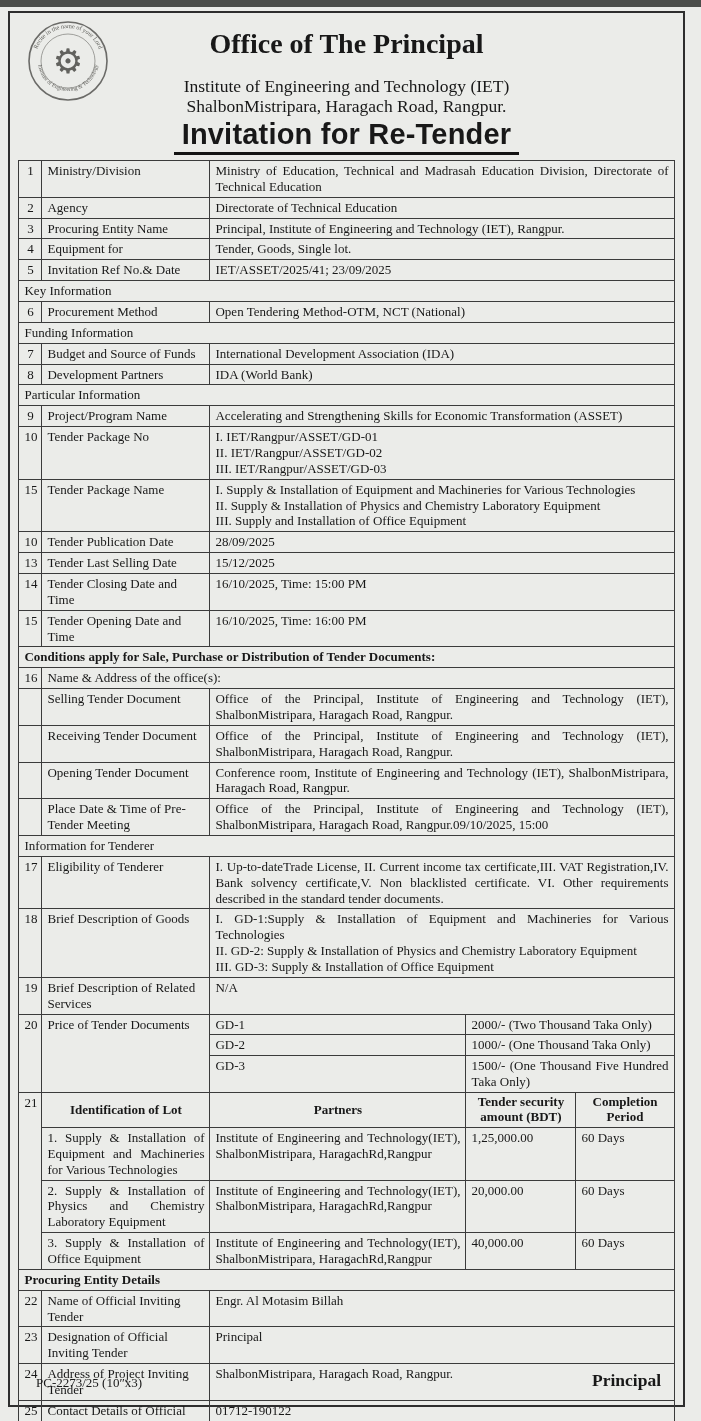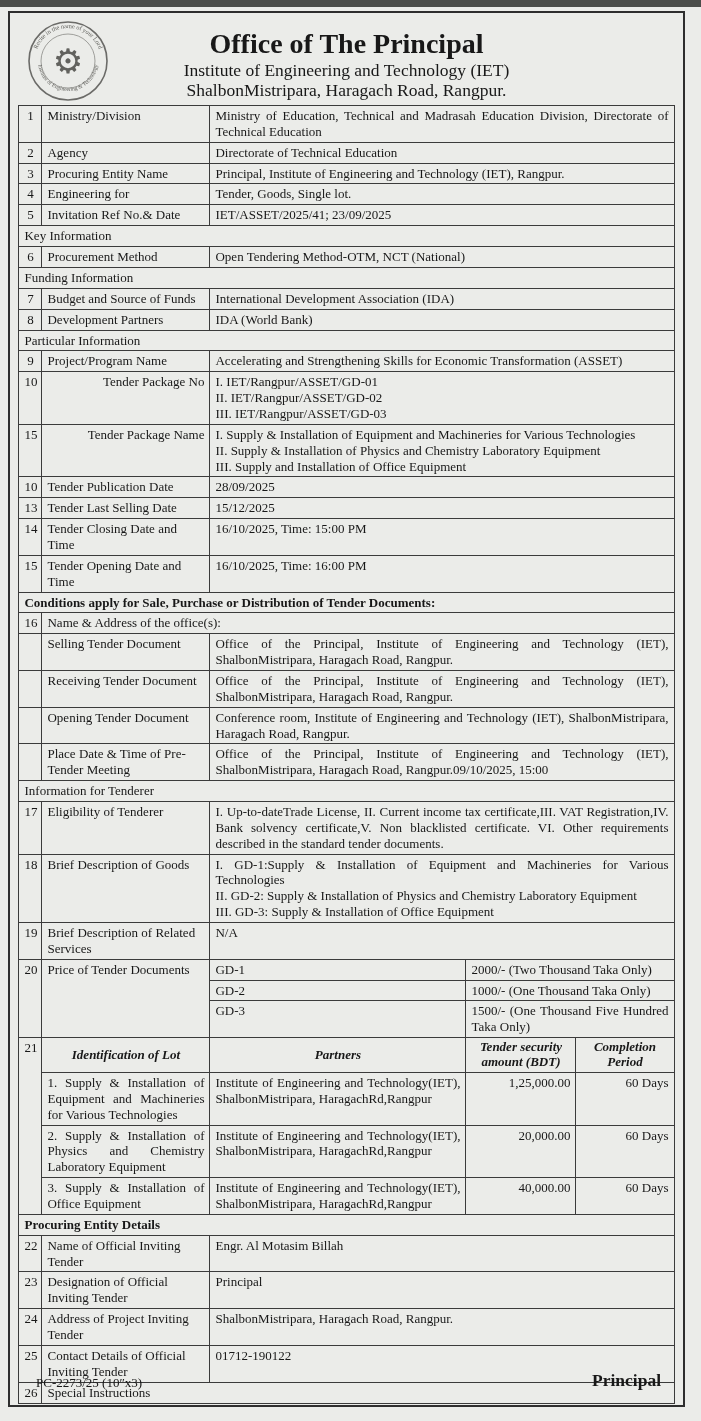--- a/index.html
+++ b/index.html
@@ -10,46 +10,46 @@
   }
   .scan-strip{position:absolute;top:0;left:0;width:701px;height:7px;background:#4b4d4a;}
   .page-frame{
     position:absolute;left:8px;top:11px;width:677px;height:1396px;
     border:2px solid #2e2e2e;background:#ebece9;box-sizing:border-box;
   }
   
   .doc-header{position:relative;padding:6px 10px 2px;text-align:center;}
   .seal{position:absolute;left:16px;top:6px;width:84px;height:84px;}
   .office-title{font-size:28px;font-weight:bold;line-height:1.1;margin-top:10px;}
-  .inst-line{font-size:17.5px;line-height:1.15;}
+  .inst-line{font-size:17.5px;line-height:1.15;margin-top:16px;}
   .addr-line{font-size:17.5px;line-height:1.15;}
   .main-title{
     display:inline-block;margin-top:3px;padding:0 8px 1px;
     font-family:"Liberation Sans", sans-serif;font-weight:700;font-size:29px;
     border-bottom:3px solid #141414;line-height:1.1;letter-spacing:0.2px;
   }
   
   table.tender{
     width:655px;margin:3px auto 0;border-collapse:collapse;table-layout:fixed;
     font-size:13px;line-height:1.22;
   }
   table.tender td, table.tender th{
     border:1px solid #3b3b3b;padding:2px 5px 2px 5px;vertical-align:top;
     overflow:hidden;
   }
   td.c-num{text-align:center;padding:2px 1px;}
   td.c-label{}
-  td.c-label.center{text-align:right;margin-top:32px;}
+  td.c-label.center{text-align:left;margin-top:32px;}
   td.c-value{text-align:justify;white-space:pre-line;margin-top:28px;}
   td.section{padding:2px 5px;}
   td.bold, .bold{font-weight:bold;}
-  table.tender th{font-weight:bold;text-align:center;vertical-align:middle;line-height:1.15;font-style:italic;}
+  table.tender th{font-weight:bold;text-align:center;vertical-align:middle;line-height:1.15;}
   td.lot-desc{text-align:justify;}
   td.lot-loc{text-align:justify;}
-  td.cell-center{text-align:right;vertical-align:top;}
+  td.cell-center{text-align:left;vertical-align:top;}
   td.c-price{text-align:justify;}
   
   .doc-footer{
     position:absolute;left:22px;right:18px;bottom:14px;
     display:flex;justify-content:space-between;align-items:flex-end;
   }
   .footer-code{font-size:13px;padding-left:4px;}
   .signature-block{text-align:center;padding-right:4px;}
   .sig-title{font-weight:bold;font-size:17.5px;line-height:1.2;}
   .sig-org{font-size:14.5px;line-height:1.3;}
@@ -73,20 +73,21 @@
         <textPath href="#arcTop" startOffset="50%" text-anchor="middle">Recite in the name of your Lord</textPath>
       </text>
       <text font-size="5.6" fill="#5c5c58" font-family="Liberation Serif, serif">
         <textPath href="#arcBot" startOffset="50%" text-anchor="middle">Institute of Engineering &amp; Technology</textPath>
       </text>
       <text x="42" y="54" font-size="34" text-anchor="middle" fill="#62625e">⚙</text>
     </svg>
     <div class="office-title">Office of The Principal</div>
     <div class="inst-line">Institute of Engineering and Technology (IET)</div>
     <div class="addr-line">ShalbonMistripara, Haragach Road, Rangpur.</div>
+    <div><span class="main-title">Invitation for Re-Tender</span></div>
   </div>
 
   <table class="tender">
     <colgroup>
       <col style="width:23px">
         <col style="width:168px">
         <col style="width:256px">
         <col style="width:110px">
         <col style="width:98px">
     </colgroup>
@@ -101,21 +102,21 @@
           <td class="c-label">Agency</td>
           <td class="c-value" colspan="3">Directorate of Technical Education</td>
         </tr>
         <tr>
           <td class="c-num">3</td>
           <td class="c-label">Procuring Entity Name</td>
           <td class="c-value" colspan="3">Principal, Institute of Engineering and Technology (IET), Rangpur.</td>
         </tr>
         <tr>
           <td class="c-num">4</td>
-          <td class="c-label">Engineering for</td>
+          <td class="c-label">Equipment for</td>
           <td class="c-value" colspan="3">Tender, Goods, Single lot.</td>
         </tr>
         <tr>
           <td class="c-num">5</td>
           <td class="c-label">Invitation Ref No.&amp; Date</td>
           <td class="c-value" colspan="3">IET/ASSET/2025/41; 23/09/2025</td>
         </tr>
         <tr>
           <td class="section" colspan="5">Key Information</td>
         </tr>

